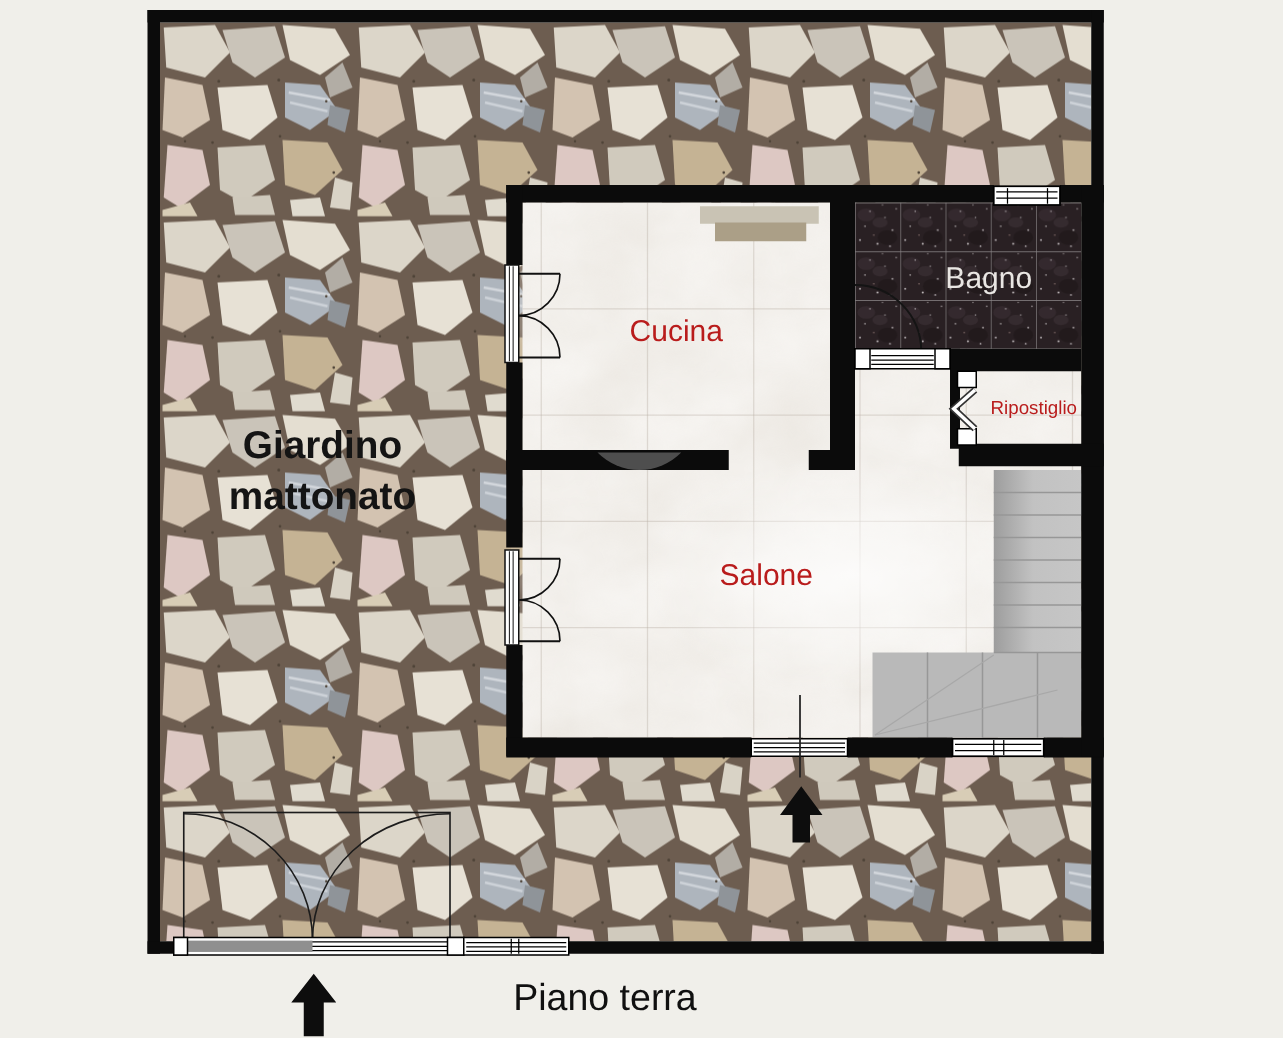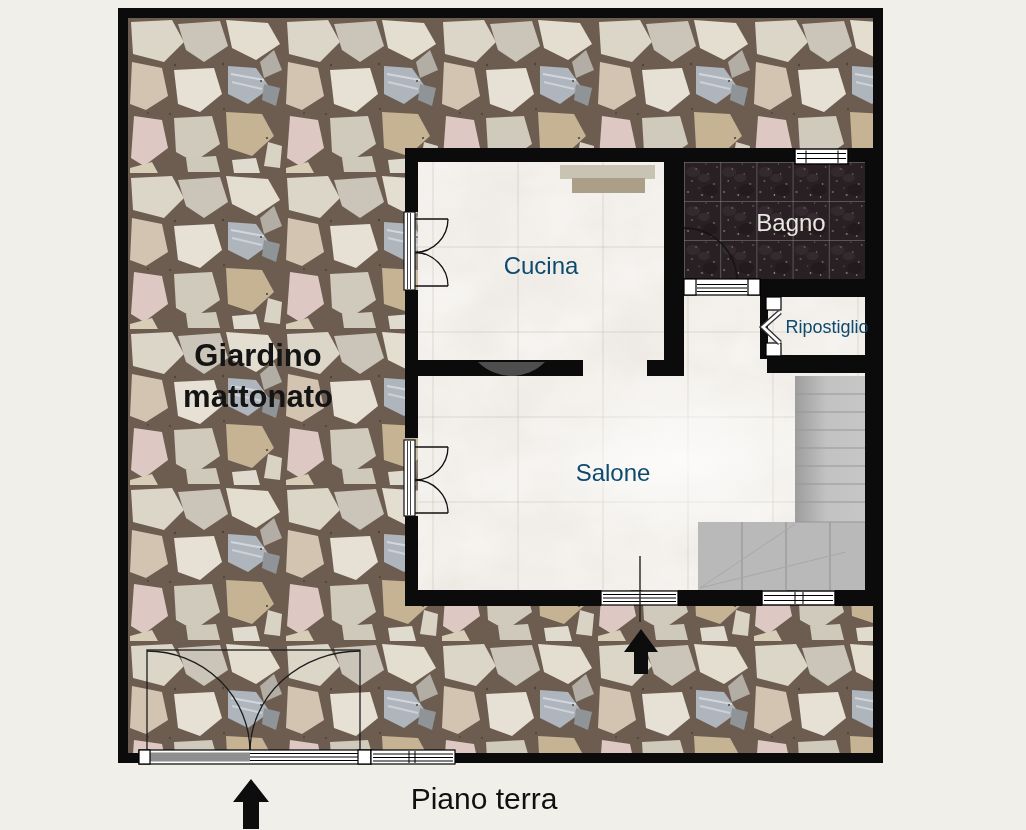--- a/index.html
+++ b/index.html
@@ -7,26 +7,26 @@
     width:1026px;height:830px;
     background:#f0efea;
     font-family:"Liberation Sans", sans-serif;
   }
   #stage{position:relative;width:1026px;height:830px;overflow:hidden;}
   #plan-svg{position:absolute;left:0;top:0;}
   .lbl{
     position:absolute;
     transform:translate(-50%,-50%);
     white-space:nowrap;
-    color:#0c4a6e;
+    color:#b91c1c;
     user-select:none;
   }
   .room-lbl{font-size:24px;}
   .lbl-bagno{color:#e9e6e3;margin-left:15px;}
-  .lbl-ripostiglio{font-size:18px;}
+  .lbl-ripostiglio{font-size:15px;}
   .garden-lbl{
     font-weight:bold;font-size:31px;line-height:41px;
     text-align:center;white-space:normal;width:240px;color:#141414;
   }
   .caption-lbl{font-size:30px;color:#101010;}
 </style>
 </head>
 <body>
 
 <div id="stage">
@@ -264,17 +264,17 @@
     </g>
   </g>
 
   <polygon points="641,629 658,652 648,652 648,674 634,674 634,652 624,652" fill="#0d0d0d"></polygon>
   <polygon points="251,779 269,802 259,802 259,829 243,829 243,802 233,802" fill="#0d0d0d"></polygon>
 </svg>
 
 <div class="lbl room-lbl" style="left:541px;top:266px;">Cucina</div>
 <div class="lbl room-lbl lbl-bagno" style="left:776px;top:223px;">Bagno</div>
 <div class="lbl lbl-ripostiglio" style="left:827px;top:327px;">Ripostiglio</div>
-<div class="lbl room-lbl" style="left:613px;top:473px;">Salone</div>
+<div class="lbl room-lbl" style="left:613px;top:461px;">Salone</div>
 <div class="lbl garden-lbl" style="left:258px;top:376px;">Giardino mattonato</div>
 <div class="lbl caption-lbl" style="left:484px;top:799px;">Piano terra</div>
 
 </div>
 
 </body></html>

